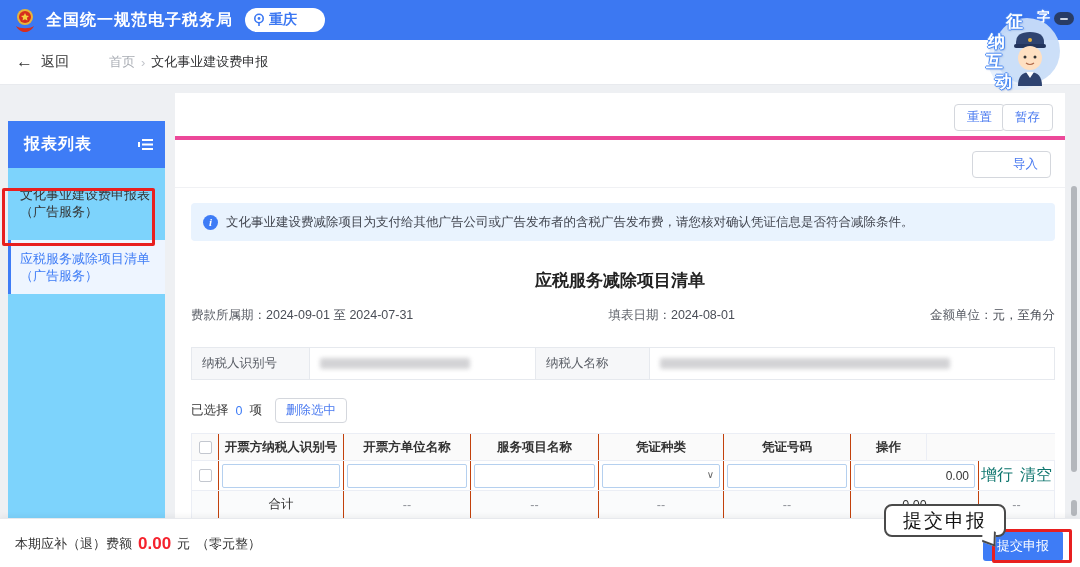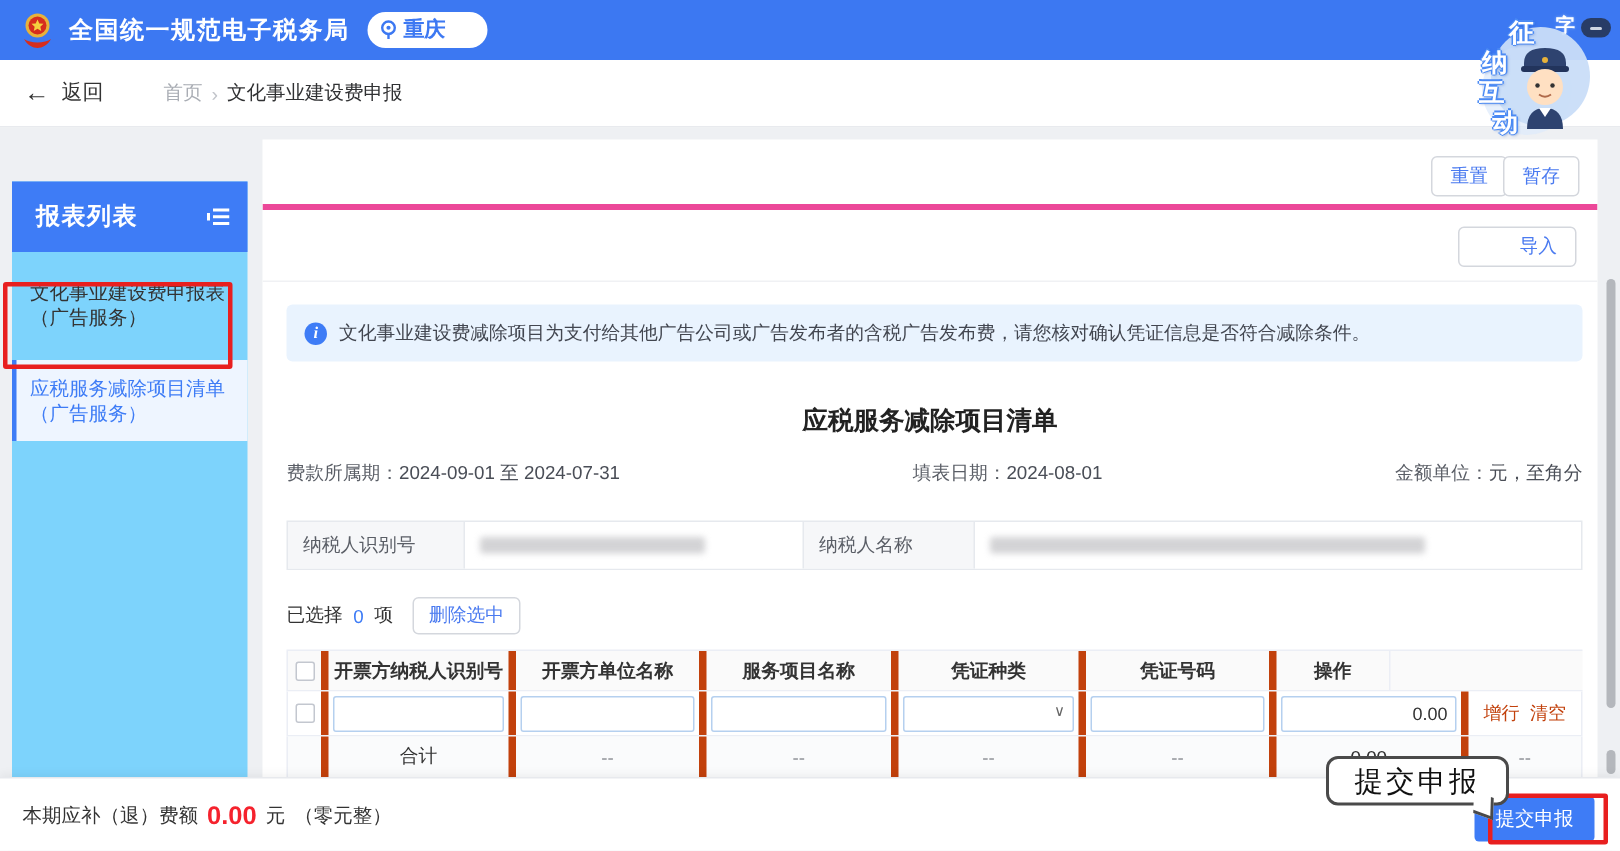--- a/index.html
+++ b/index.html
@@ -65,34 +65,34 @@
   .tp-l1 { width:118px;text-align:right; } .tp-v1 { width:226px; background:#fff; } .tp-l2 { width:114px; } .tp-v2 { flex:1; border-right:none; background:#fff; }
   .redact { height:11px; border-radius:2px; background:#b6b6ba; filter:blur(2px); opacity:.6; }
 
   .sel-row { position:absolute; top:305px; left:16px; display:flex; align-items:center; gap:5px; font-size:12.5px; color:#333; }
   .sel-count { color:#3e7cf6; padding:0 2px; }
   .btn-del { position:static; margin-left:8px; padding:3px 10px; }
 
   
   .table { position:absolute; top:340px; left:16px; right:10px; border-top:1px solid #ebeef5; }
   .tr { display:flex; align-items:stretch; border-bottom:1px solid #ebeef5; }
-  .th,.td { display:flex; align-items:center; justify-content:center; border-right:5px solid #c2410c; font-size:12.5px; color:#333; }
+  .th,.td { display:flex; align-items:center; justify-content:center; border-right:1px solid #c2410c; font-size:12.5px; color:#333; }
   .th:first-child,.td:first-child { border-left:1px solid #ebeef5; }
   .tr-head { height:27px; background:#fafafa; }
   .tr-head .th { font-weight:bold; }
   .tr-input { height:30px; background:#fff; }
   .tr-total { height:28px; background:#fafbfc; }
   .c0{width:28px;} .c1{width:125px;} .c2{width:127px;} .c3{width:128px;} .c4{width:125px;} .c5{width:127px;} .c6{width:128px;} .c7{width:76px; border-right:1px solid #ebeef5;}
   .cellpad { padding:0 3px; }
   .chk { width:13px; height:13px; border:1px solid #c3c7cf; border-radius:2px; background:#fff; cursor:pointer; }
   .cell-input { width:100%; height:24px; border:1px solid #b5d0ef; border-radius:2px; font-size:12px; padding:0 5px; font-family:inherit; color:#333; }
   .cell-input.amount { text-align:right; }
   .fake-select { position:relative; width:100%; height:24px; border:1px solid #b5d0ef; border-radius:2px; background:#fff; cursor:pointer; }
   .fake-select .chev { position:absolute; right:5px; top:4px; font-size:10px; color:#666; }
-  .op-link { color:#c2410c; font-size:12px; cursor:pointer; }
+  .op-link { color:#0f766e; font-size:16px; cursor:pointer; }
   .op-link + .op-link { margin-left:7px; }
   .dash { color:#909399; }
 
   
   .sb-thumb { position:absolute; left:1071px; width:6px; border-radius:3px; background:#b4b7bc; z-index:8; }
   .sb-1 { top:186px; height:286px; }
   .sb-2 { top:500px; height:16px; }
 
   
   .footerbar { position:absolute; left:0; top:518px; width:1080px; height:49px; background:#fff; border-top:1px solid #e7e9ed; box-shadow:0 -2px 6px rgba(0,0,0,.05); z-index:20; }

